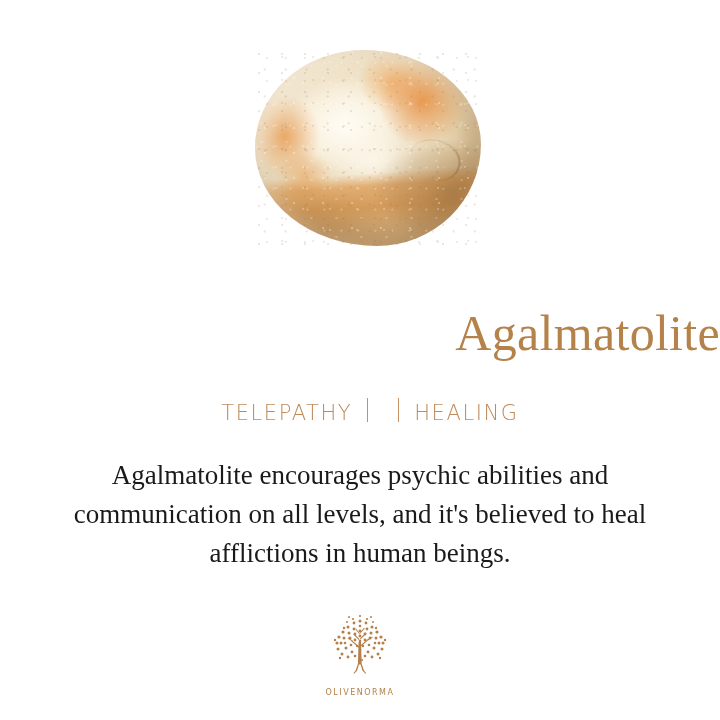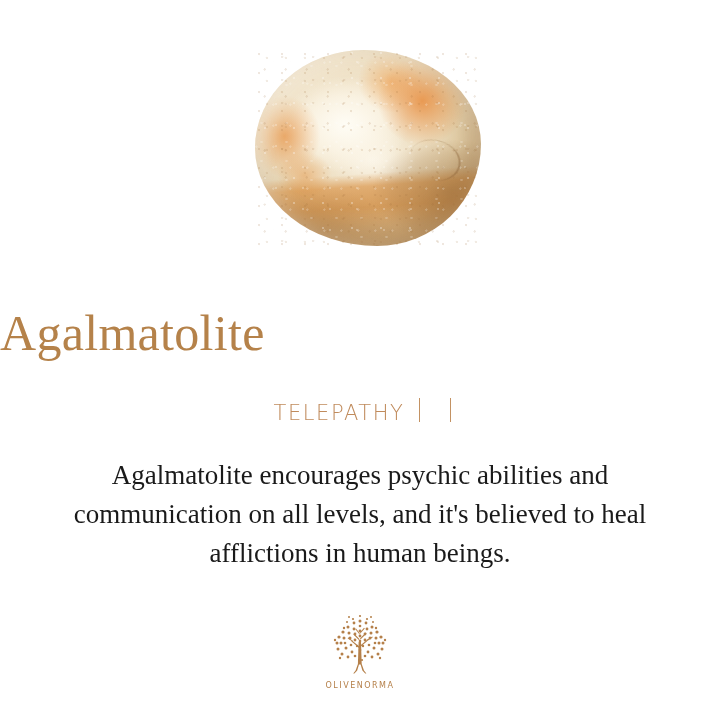--- a/index.html
+++ b/index.html
@@ -101,21 +101,21 @@
     transform: rotate(16deg);
     filter: blur(0.4px);
   }
 
   
   .title {
     position: absolute;
     left: 0;
     right: 0;
     top: 304px;
-    text-align: left;
+    text-align: right;
     font-family: "Liberation Serif", serif;
     font-size: 50px;
     line-height: 58px;
     font-weight: 400;
     color: #b5824a;
     letter-spacing: 0.3px;
   }
 
   
   .keywords {
@@ -168,21 +168,21 @@
     display: flex;
     flex-direction: column;
     align-items: center;
   }
   .tree {
     width: 72px;
     height: 66px;
     display: block;
   }
   .brand {
-    margin-top: 3px;
+    margin-top: 10px;
     font-family: "DejaVu Sans", sans-serif;
     font-size: 8px;
     letter-spacing: 1.5px;
     color: #b5804a;
     font-weight: 400;
   }
 </style>
 </head>
 <body>
 
@@ -195,20 +195,21 @@
       <div class="stone-crack"></div>
     </div>
   </div>
 
   <div class="title">Agalmatolite</div>
 
   <div class="keywords">
     <span class="kw">TELEPATHY</span>
     <span class="sep"></span>
     <span class="sep"></span>
+    <span class="kw">HEALING</span>
   </div>
 
   <div class="description">Agalmatolite encourages psychic abilities and communication on all levels, and it's believed to heal afflictions in human beings.</div>
 
   <div class="logo">
     <svg class="tree" viewBox="0 0 72 66" aria-hidden="true">
       <g fill="#b5804a">
 
         <path d="M34.6 30 L33.9 52 L31.6 58.5 L29.2 61.6 L30.4 61.6 L33.2 58.4 L35.0 52.6 L36.6 52.6 L38.4 58.4 L41.2 61.6 L42.4 61.6 L40.0 58.5 L37.7 52 L37.0 30 Z"></path>
 

